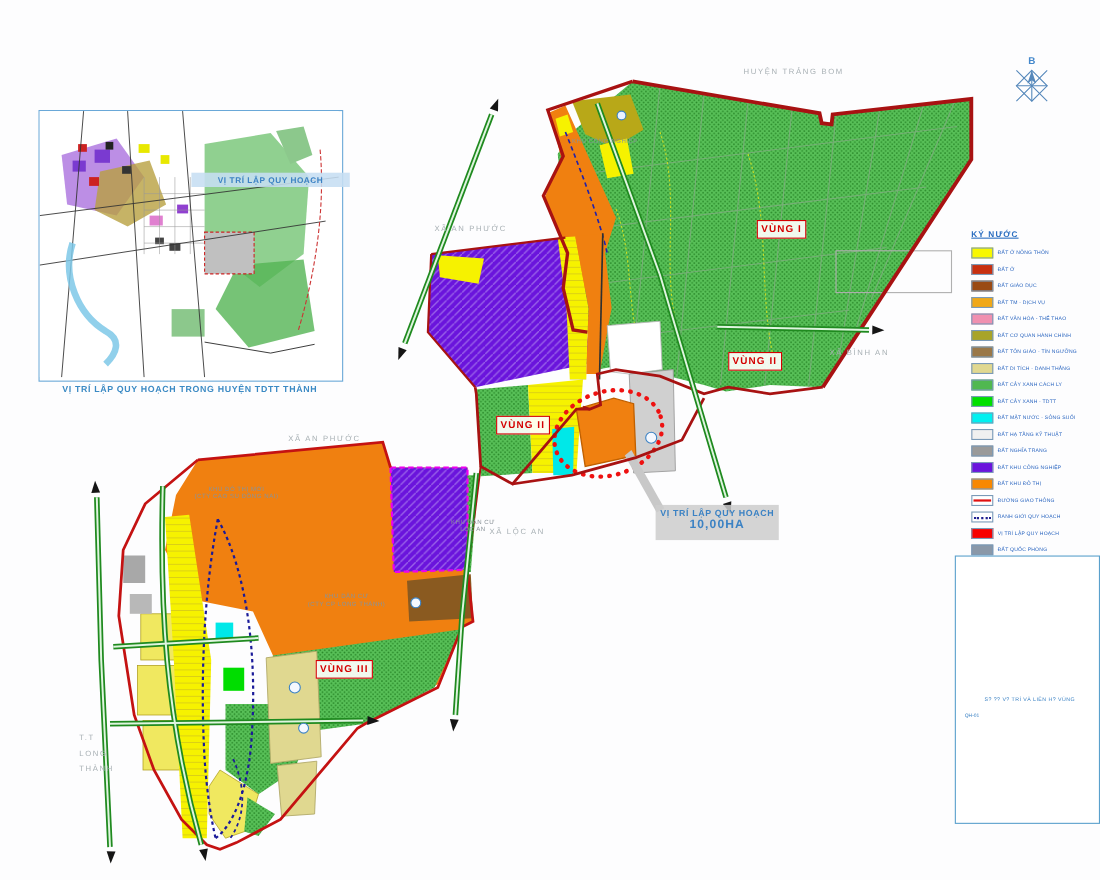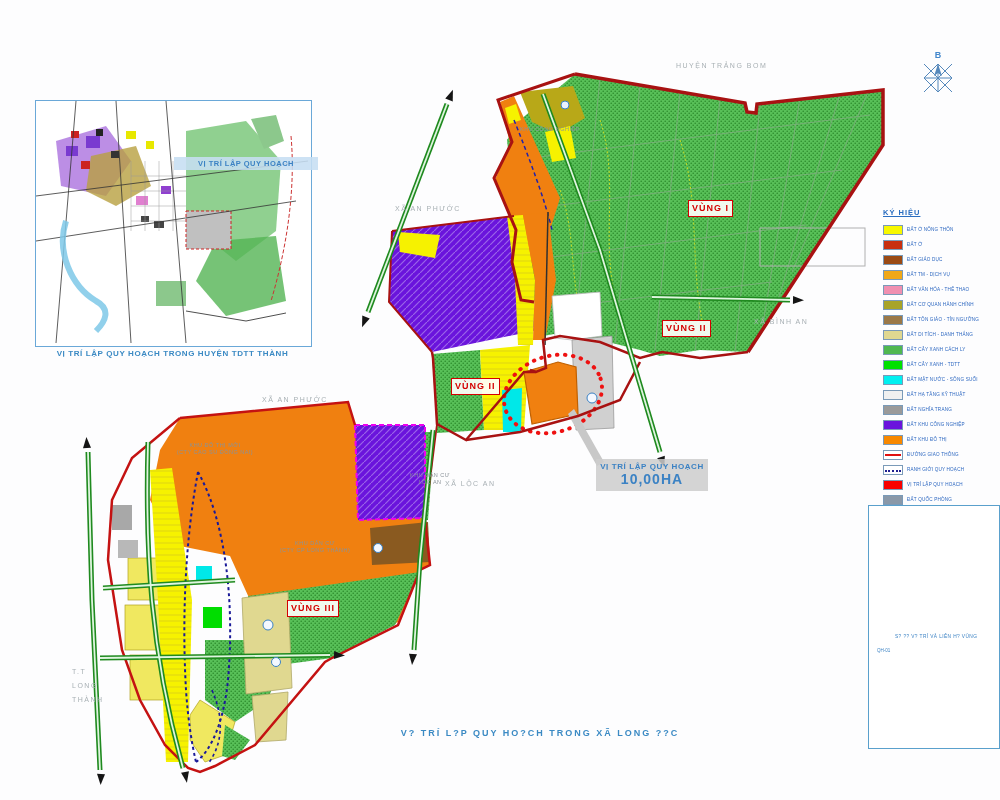--- a/index.html
+++ b/index.html
@@ -16,21 +16,21 @@
   
   .gray-label{color:#a8b0b4;font-size:7px;letter-spacing:1.5px;white-space:nowrap;}
   .tiny-map-text{color:#8a9298;font-size:5.5px;letter-spacing:.5px;white-space:nowrap;text-align:center;line-height:7px;}
   
   .zone-label{border:1.6px solid #d40000;background:rgba(255,255,252,.92);color:#d40000;
     font-weight:bold;font-size:9px;text-align:center;line-height:15px;letter-spacing:1px;white-space:nowrap;padding:0 3px;}
   
   #site-callout{left:596px;top:459px;width:112px;height:32px;background:rgba(205,205,205,.85);
     color:#3b82c4;font-weight:bold;text-align:center;}
   #site-callout .l1{font-size:8px;letter-spacing:.6px;margin-top:3px;}
-  #site-callout .l2{font-size:14px;letter-spacing:1px;}
+  #site-callout .l2{font-size:11px;letter-spacing:1px;}
   
   #bottom-caption{left:340px;top:728px;width:400px;text-align:center;color:#3b8ac4;
     font-size:9px;font-weight:bold;letter-spacing:2px;}
   
   #legend{left:883px;top:208px;width:115px;}
   #legend-header{color:#2b6ec0;font-size:7.5px;font-weight:bold;letter-spacing:1px;
     text-decoration:underline;margin-bottom:5px;}
   .lg-row{display:flex;align-items:center;height:15px;}
   .lg-sw{width:20px;height:10px;border:1px solid #7a9ab8;flex:0 0 20px;margin-right:4px;
     position:relative;box-sizing:border-box;background:#fff;}
@@ -266,36 +266,35 @@
   <div class="abs tiny-map-text" style="left:275px;top:540px;width:80px;">
     <div>KHU DÂN CƯ</div>
     <div>(CTY CP LONG THÀNH)</div>
   </div>
 
   <div id="site-callout" class="abs">
     <div class="l1">VỊ TRÍ LẬP QUY HOẠCH</div>
     <div class="l2">10,00HA</div>
   </div>
 
-  <div id="bottom-caption" class="abs">V? TRÍ L?P QUY HO?CH TRONG XÃ LONG ??C</div>
 
   <div id="north" class="abs">
     <div class="b">B</div>
     <svg width="44" height="36" viewBox="0 0 44 36">
       <g stroke="#5588bb" stroke-width="1" fill="none">
         <path d="M22,4 L36,18 L22,32 L8,18 Z"></path>
         <path d="M8,4 L36,32 M36,4 L8,32"></path>
         <path d="M22,4 L22,32 M8,18 L36,18"></path>
       </g>
       <polygon points="22,4 26,16 22,13 18,16" fill="#5588bb"></polygon>
     </svg>
   </div>
 
   <div id="legend" class="abs">
-    <div id="legend-header">KÝ HIỆU</div>
+    <div id="legend-header">KÝ NƯỚC</div>
     <div id="legend-items">
         <div class="lg-row">
           <span class="lg-sw" style="background: rgb(248, 248, 0);"></span>
           <span class="lg-label">ĐẤT Ở NÔNG THÔN</span>
         </div>
         <div class="lg-row">
           <span class="lg-sw" style="background: rgb(200, 48, 16);"></span>
           <span class="lg-label">ĐẤT Ở</span>
         </div>
         <div class="lg-row">

